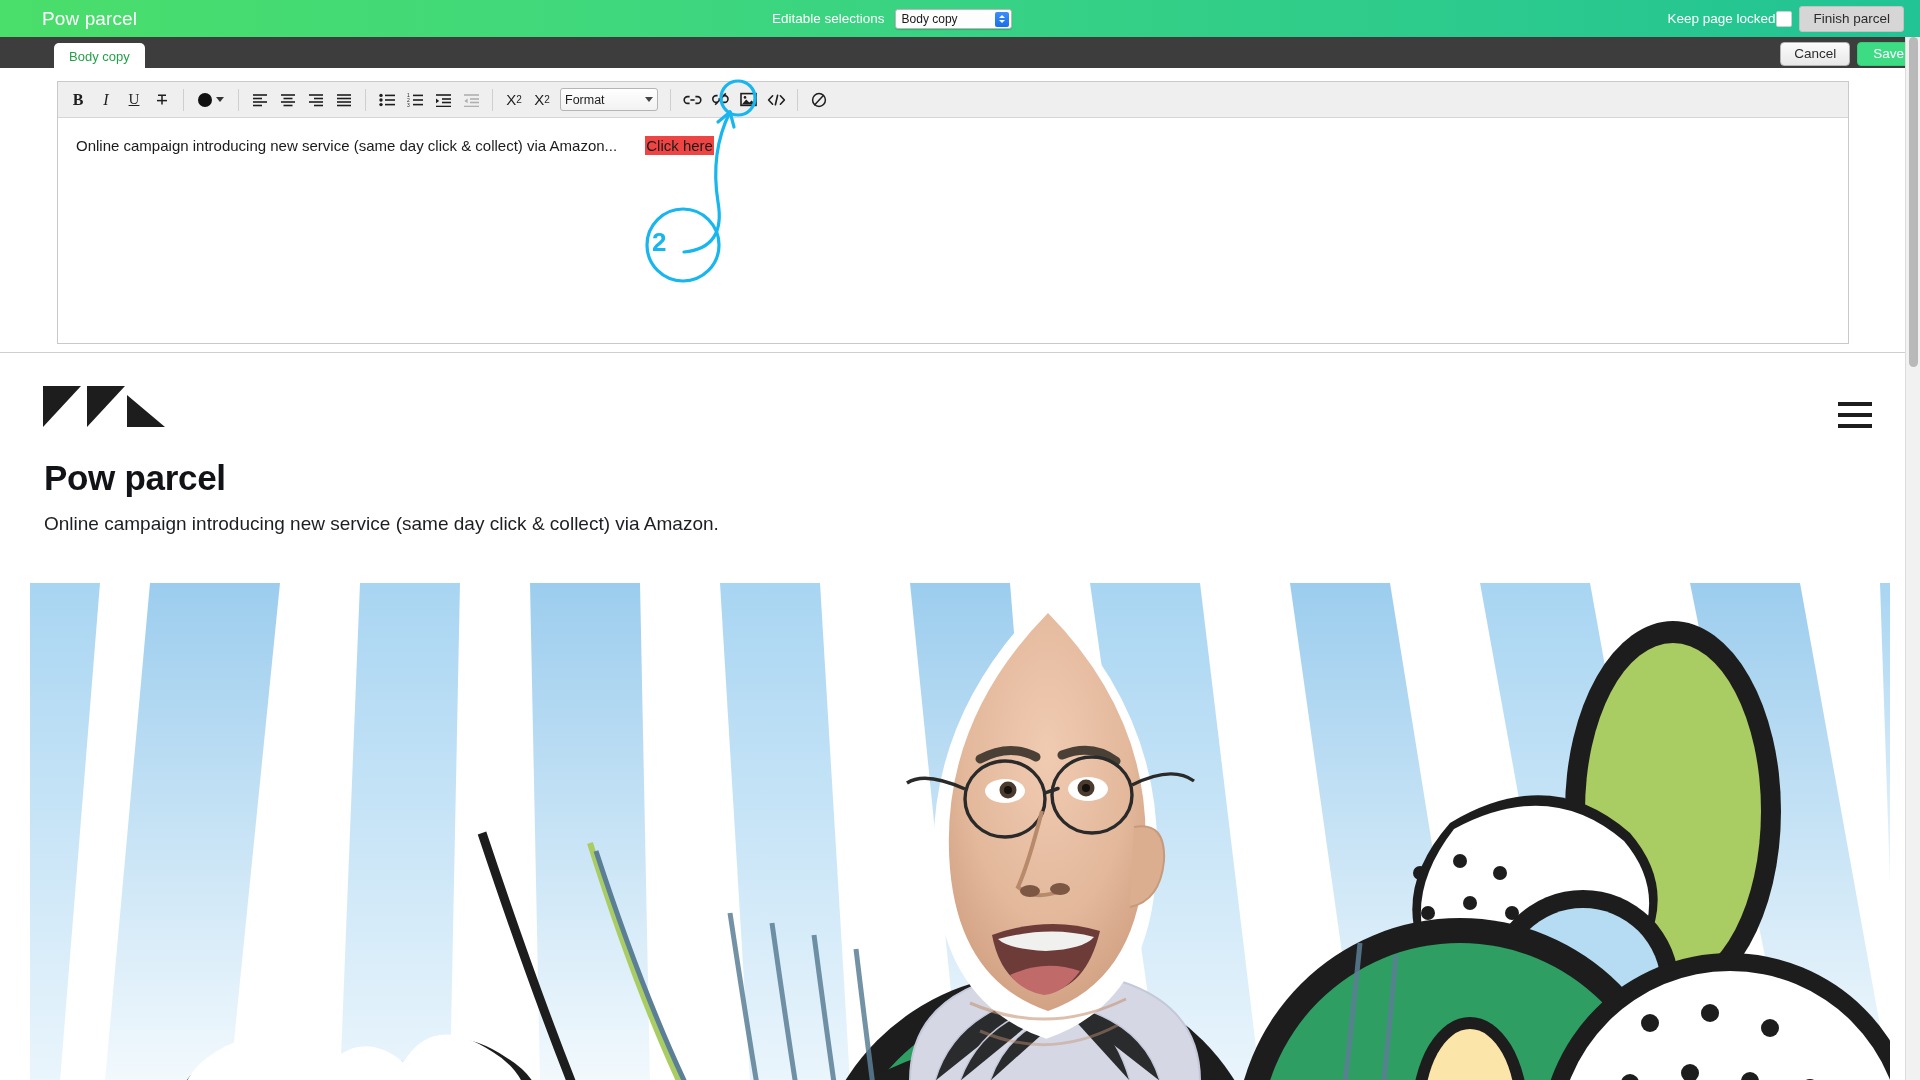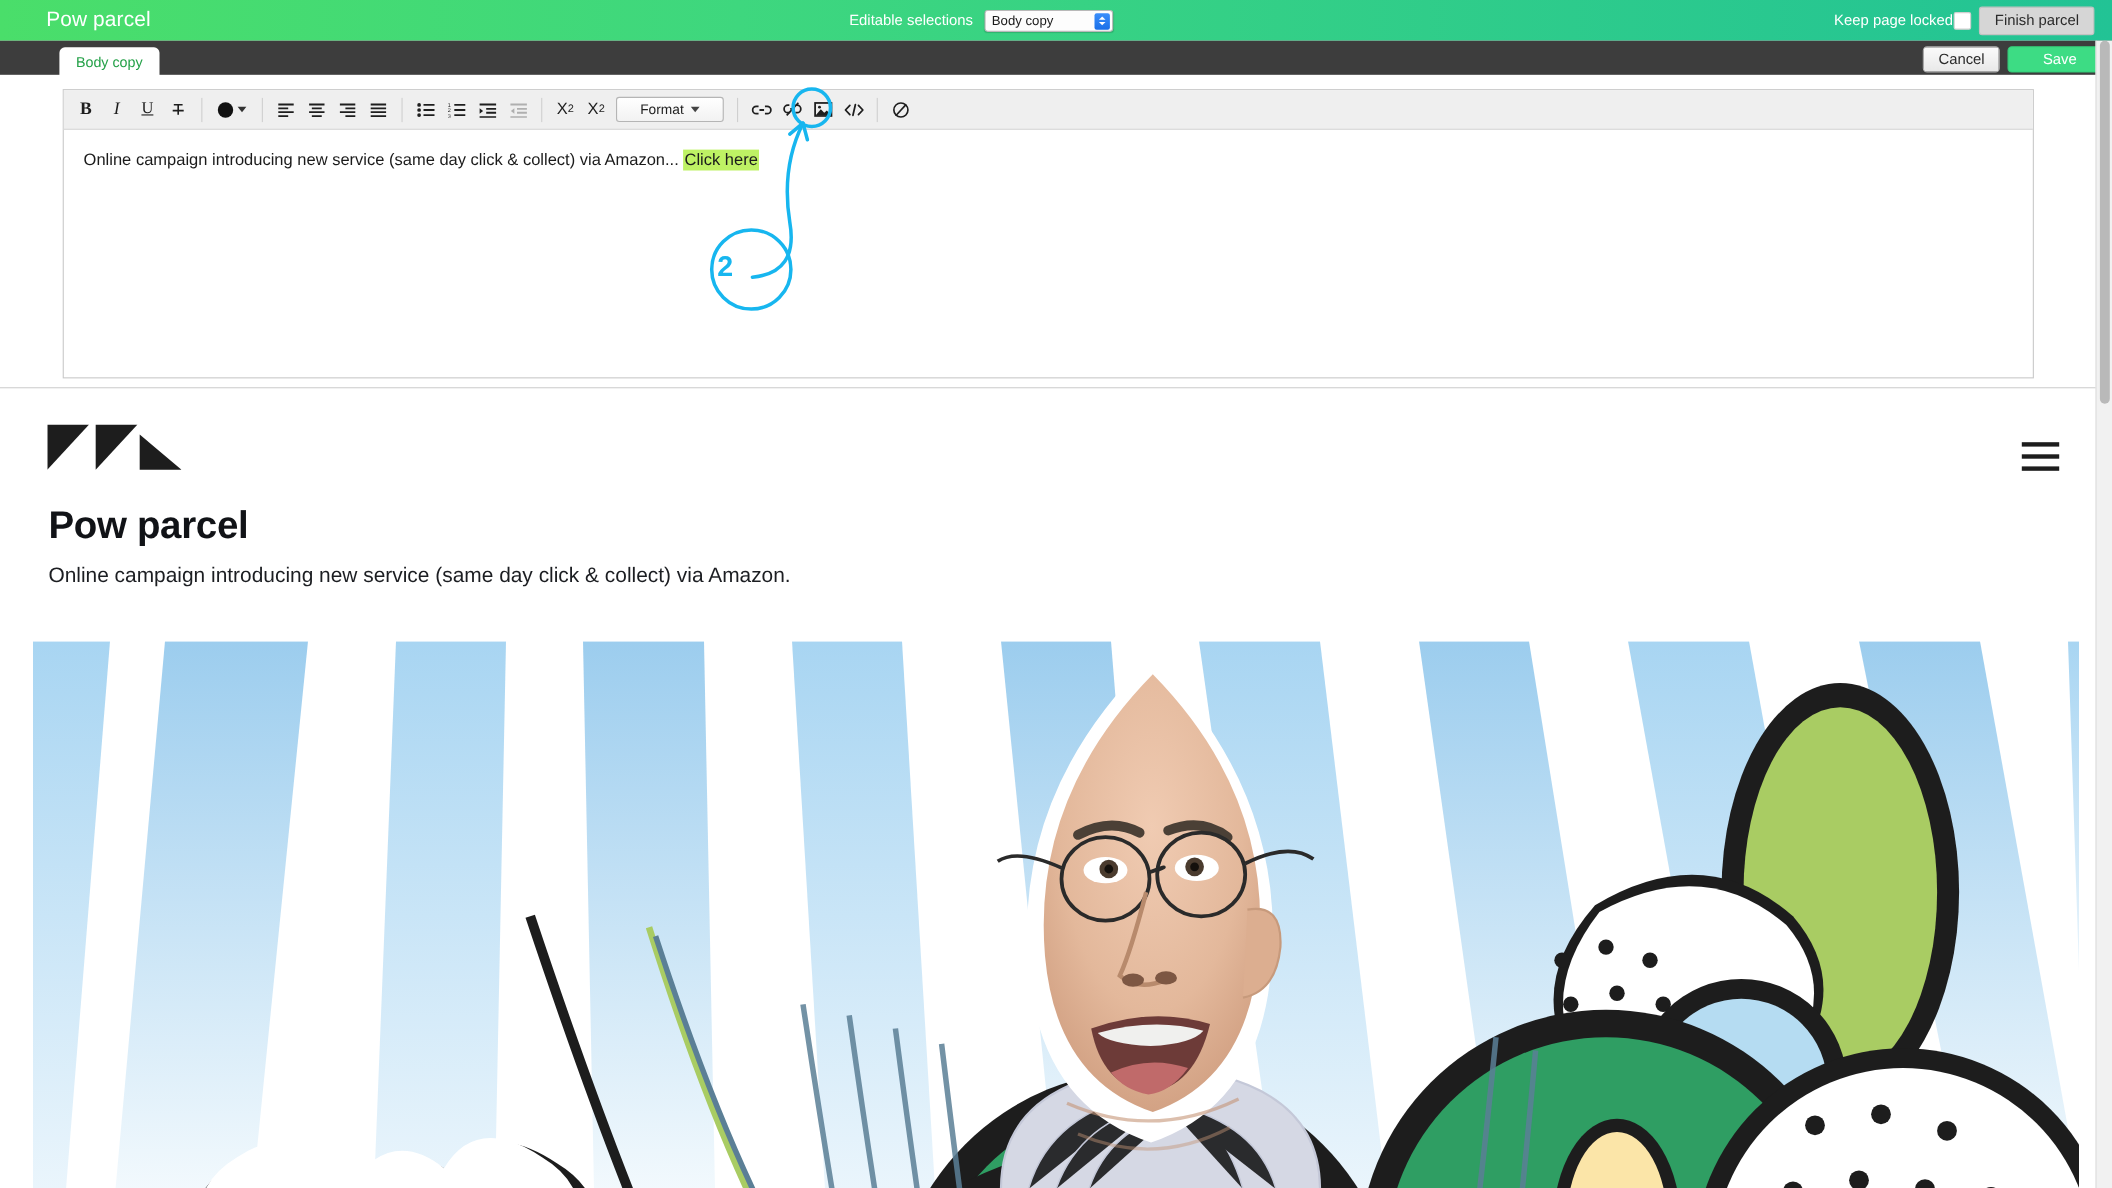--- a/index.html
+++ b/index.html
@@ -74,21 +74,21 @@
     display: flex; align-items: center; gap: 7px;
   }
   .btn-cancel {
     background: linear-gradient(#fbfbfb,#e8e8e8); border: 1px solid #b3b3b3;
     border-radius: 4px; font-size: 13.5px; color: #2b2b2b;
     padding: 3px 13px 4px; cursor: pointer;
   }
   .btn-save {
     background: #3ddc84; border: 1px solid #35cc78;
     border-radius: 4px; font-size: 13.5px; color: #ffffff;
-    padding: 3px 31px 4px; cursor: pointer;
+    padding: 3px 15px 4px; cursor: pointer;
   }
 
   
   .editor {
     position: absolute; top: 81px; left: 57px;
     width: 1792px; height: 263px;
     background: #ffffff; border: 1px solid #c9c9c9;
   }
   .toolbar {
     height: 36px; background: #efefef; border-bottom: 1px solid #d6d6d6;
@@ -112,32 +112,32 @@
     width: 0; height: 0; border-left: 4px solid transparent; border-right: 4px solid transparent;
     border-top: 5px solid #333; margin-left: 4px;
   }
   .sup-btn { font-size: 15px; }
   .sup-btn sup, .sup-btn sub { font-size: 10px; }
   .format-sel {
     width: 98px; height: 23px; margin-left: 4px;
     background: linear-gradient(#ffffff,#f2f2f2);
     border: 1px solid #b5b5b5; border-radius: 3px;
     display: flex; align-items: center; justify-content: space-between;
-    padding: 0 21px; font-size: 12.5px; color: #1e1e1e; cursor: pointer;
+    padding: 0 4px; font-size: 12.5px; color: #1e1e1e; cursor: pointer;
   }
   .format-sel .fcaret {
     width: 0; height: 0; border-left: 4px solid transparent; border-right: 4px solid transparent;
     border-top: 5px solid #444;
   }
 
   .edit-area {
     padding: 16px 18px; font-size: 15px; color: #1b1b1b; line-height: 1.55;
   }
   .link-sel {
-    background: #bef264; color: #1b1b1b; padding: 1px 1px;
+    background: #ef4444; color: #1b1b1b; padding: 1px 1px; margin-left: 24px;
   }
 
   
   .preview {
     position: absolute; top: 352px; left: 0; width: 1920px; height: 728px;
     background: #ffffff; border-top: 1px solid #cfcfcf; overflow: hidden;
   }
   .logo { position: absolute; left: 43px; top: 33px; }
   .burger { position: absolute; right: 48px; top: 49px; cursor: pointer; }
   .burger span {

